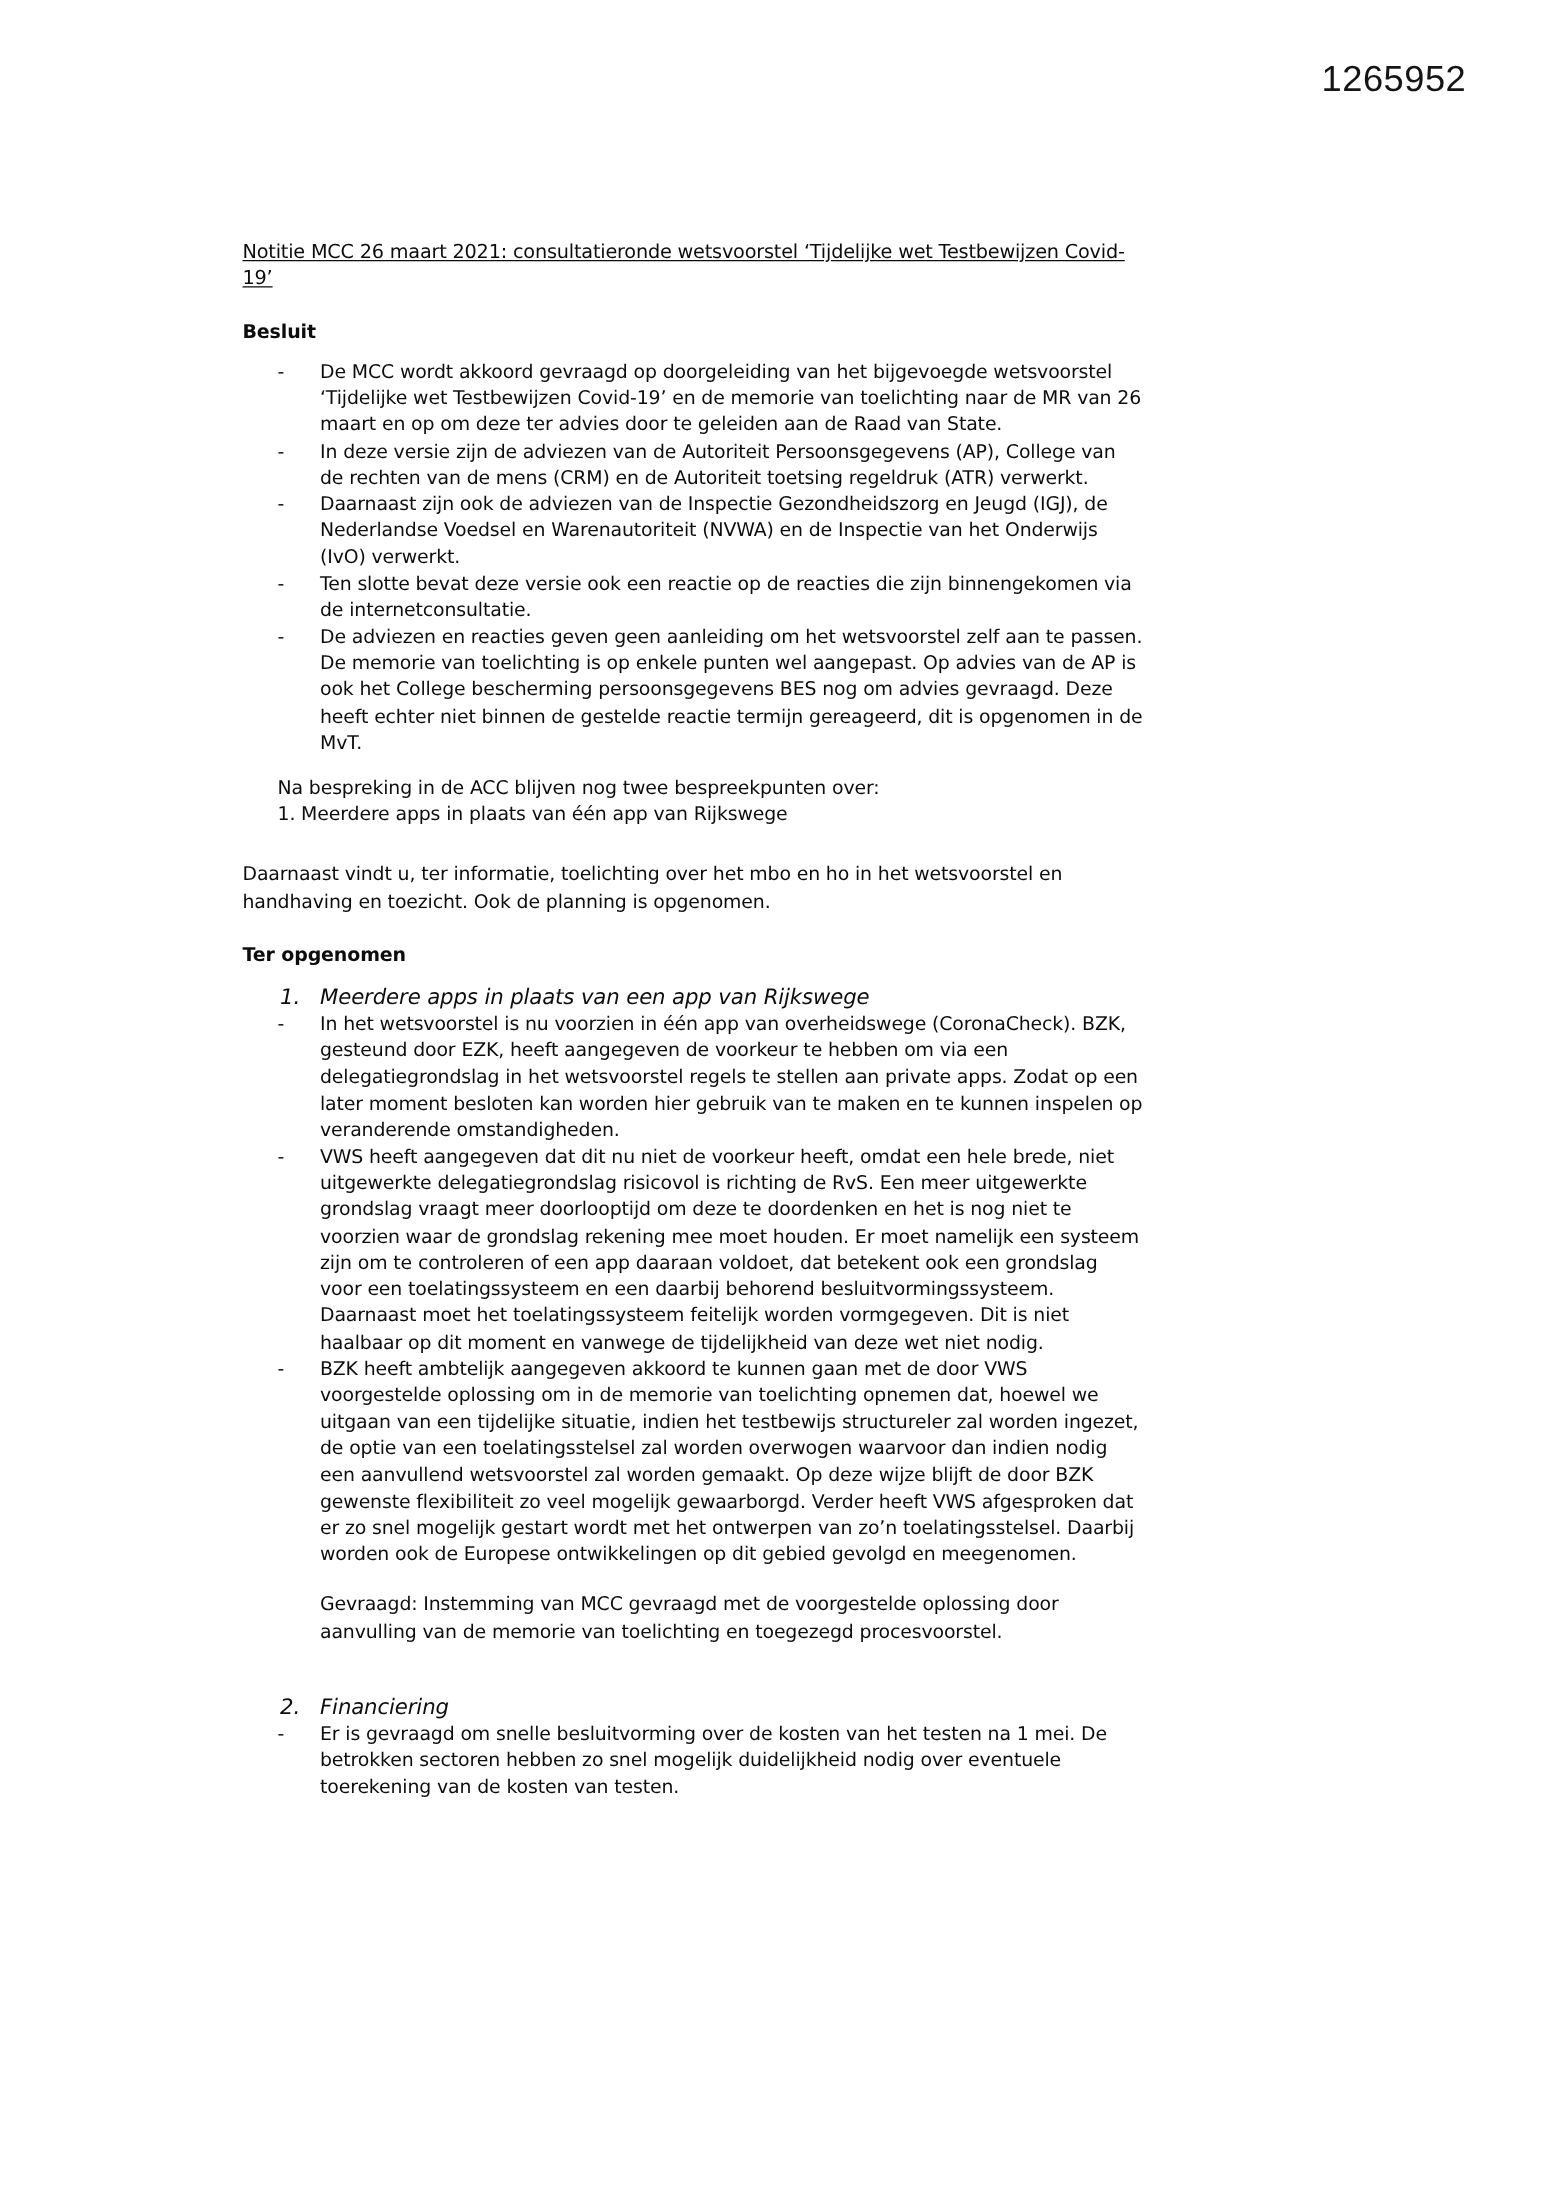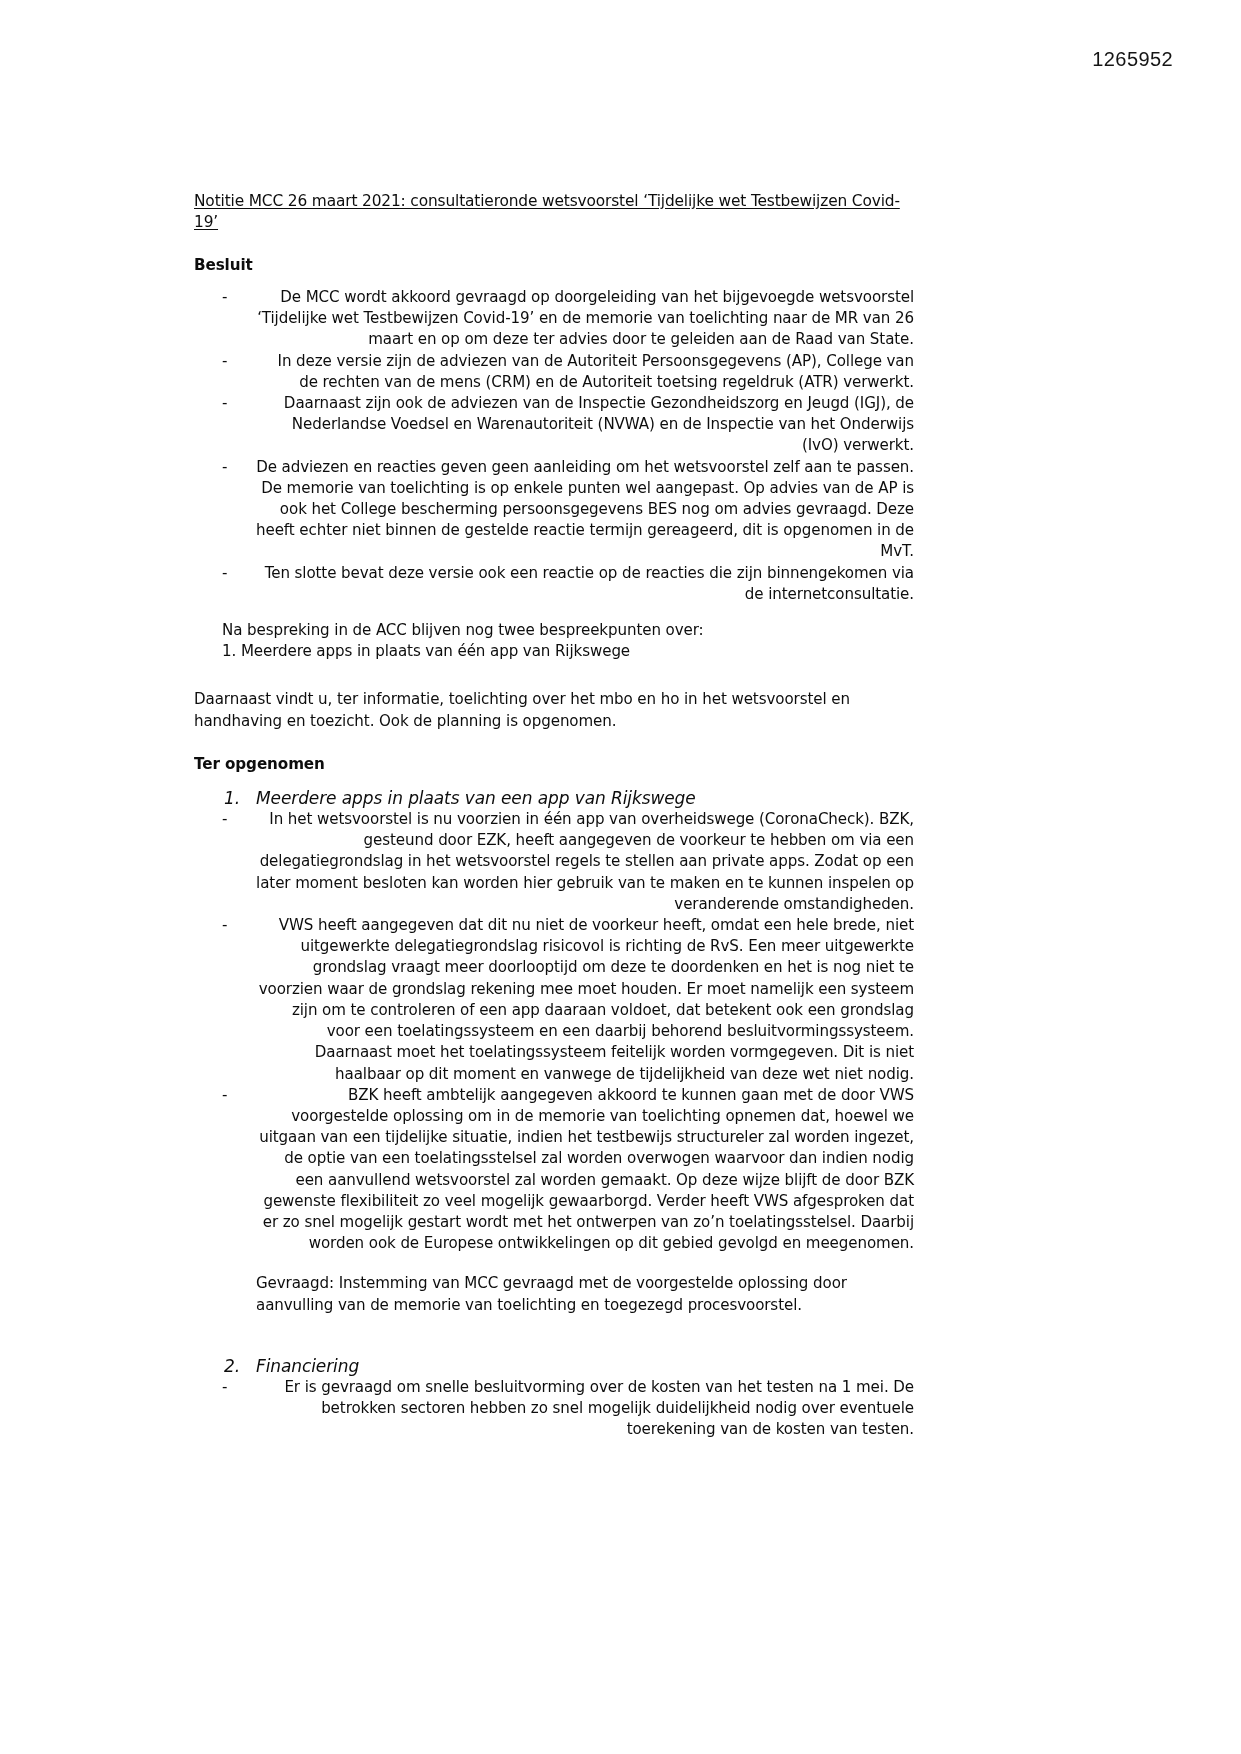--- a/index.html
+++ b/index.html
@@ -18,21 +18,21 @@
   .page {
     position: relative;
     width: 1241px;
     height: 1754px;
     box-sizing: border-box;
   }
   .doc-number {
     position: absolute;
     top: 48px;
     right: 68px;
-    font-size: 20px;
+    font-size: 29px;
     letter-spacing: 0.4px;
     font-family: "Liberation Sans", sans-serif;
     color: #151515;
   }
   .body-area {
     position: absolute;
     left: 194px;
     top: 191px;
     width: 720px;
   }
@@ -64,21 +64,20 @@
   .plain-list .pl-line {
     font-size: 15.1px;
     line-height: 21.2px;
     letter-spacing: -0.1px;
     margin-left: 28px;
   }
   ul.dash-list {
     list-style: none;
     margin: 12px 0 0 0;
     padding: 0;
-    text-align: right;
   }
   ul.dash-list > li {
     position: relative;
     padding-left: 62px;
     font-size: 15.1px;
     line-height: 21.2px;
     letter-spacing: -0.1px;
     margin-bottom: 0px;
   }
   ul.dash-list > li::before {
@@ -130,22 +129,22 @@
   <div class="body-area">
 
     <div class="title">Notitie MCC 26 maart 2021: consultatieronde wetsvoorstel ‘Tijdelijke wet Testbewijzen Covid-19’</div>
 
     <div class="section-head">Besluit</div>
 
     <ul class="dash-list">
       <li>De MCC wordt akkoord gevraagd op doorgeleiding van het bijgevoegde wetsvoorstel ‘Tijdelijke wet Testbewijzen Covid-19’ en de memorie van toelichting naar de MR van 26 maart en op om deze ter advies door te geleiden aan de Raad van State.</li>
       <li>In deze versie zijn de adviezen van de Autoriteit Persoonsgegevens (AP), College van de rechten van de mens (CRM) en de Autoriteit toetsing regeldruk (ATR) verwerkt.</li>
       <li>Daarnaast zijn ook de adviezen van de Inspectie Gezondheidszorg en Jeugd (IGJ), de Nederlandse Voedsel en Warenautoriteit (NVWA) en de Inspectie van het Onderwijs (IvO) verwerkt.</li>
+      <li>Ten slotte bevat deze versie ook een reactie op de reacties die zijn binnengekomen via de internetconsultatie.</li>
       <li>De adviezen en reacties geven geen aanleiding om het wetsvoorstel zelf aan te passen. De memorie van toelichting is op enkele punten wel aangepast. Op advies van de AP is ook het College bescherming persoonsgegevens BES nog om advies gevraagd. Deze heeft echter niet binnen de gestelde reactie termijn gereageerd, dit is opgenomen in de MvT.</li>
-      <li>Ten slotte bevat deze versie ook een reactie op de reacties die zijn binnengekomen via de internetconsultatie.</li>
     </ul>
 
     <div class="plain-list">
       <div class="pl-line">Na bespreking in de ACC blijven nog twee bespreekpunten over:</div>
       <div class="pl-line">1. Meerdere apps in plaats van één app van Rijkswege</div>
     </div>
 
     <div class="para" style="margin-top:27px;">Daarnaast vindt u, ter informatie, toelichting over het mbo en ho in het wetsvoorstel en handhaving en toezicht. Ook de planning is opgenomen.</div>
 
     <div class="section-head">Ter opgenomen</div>

